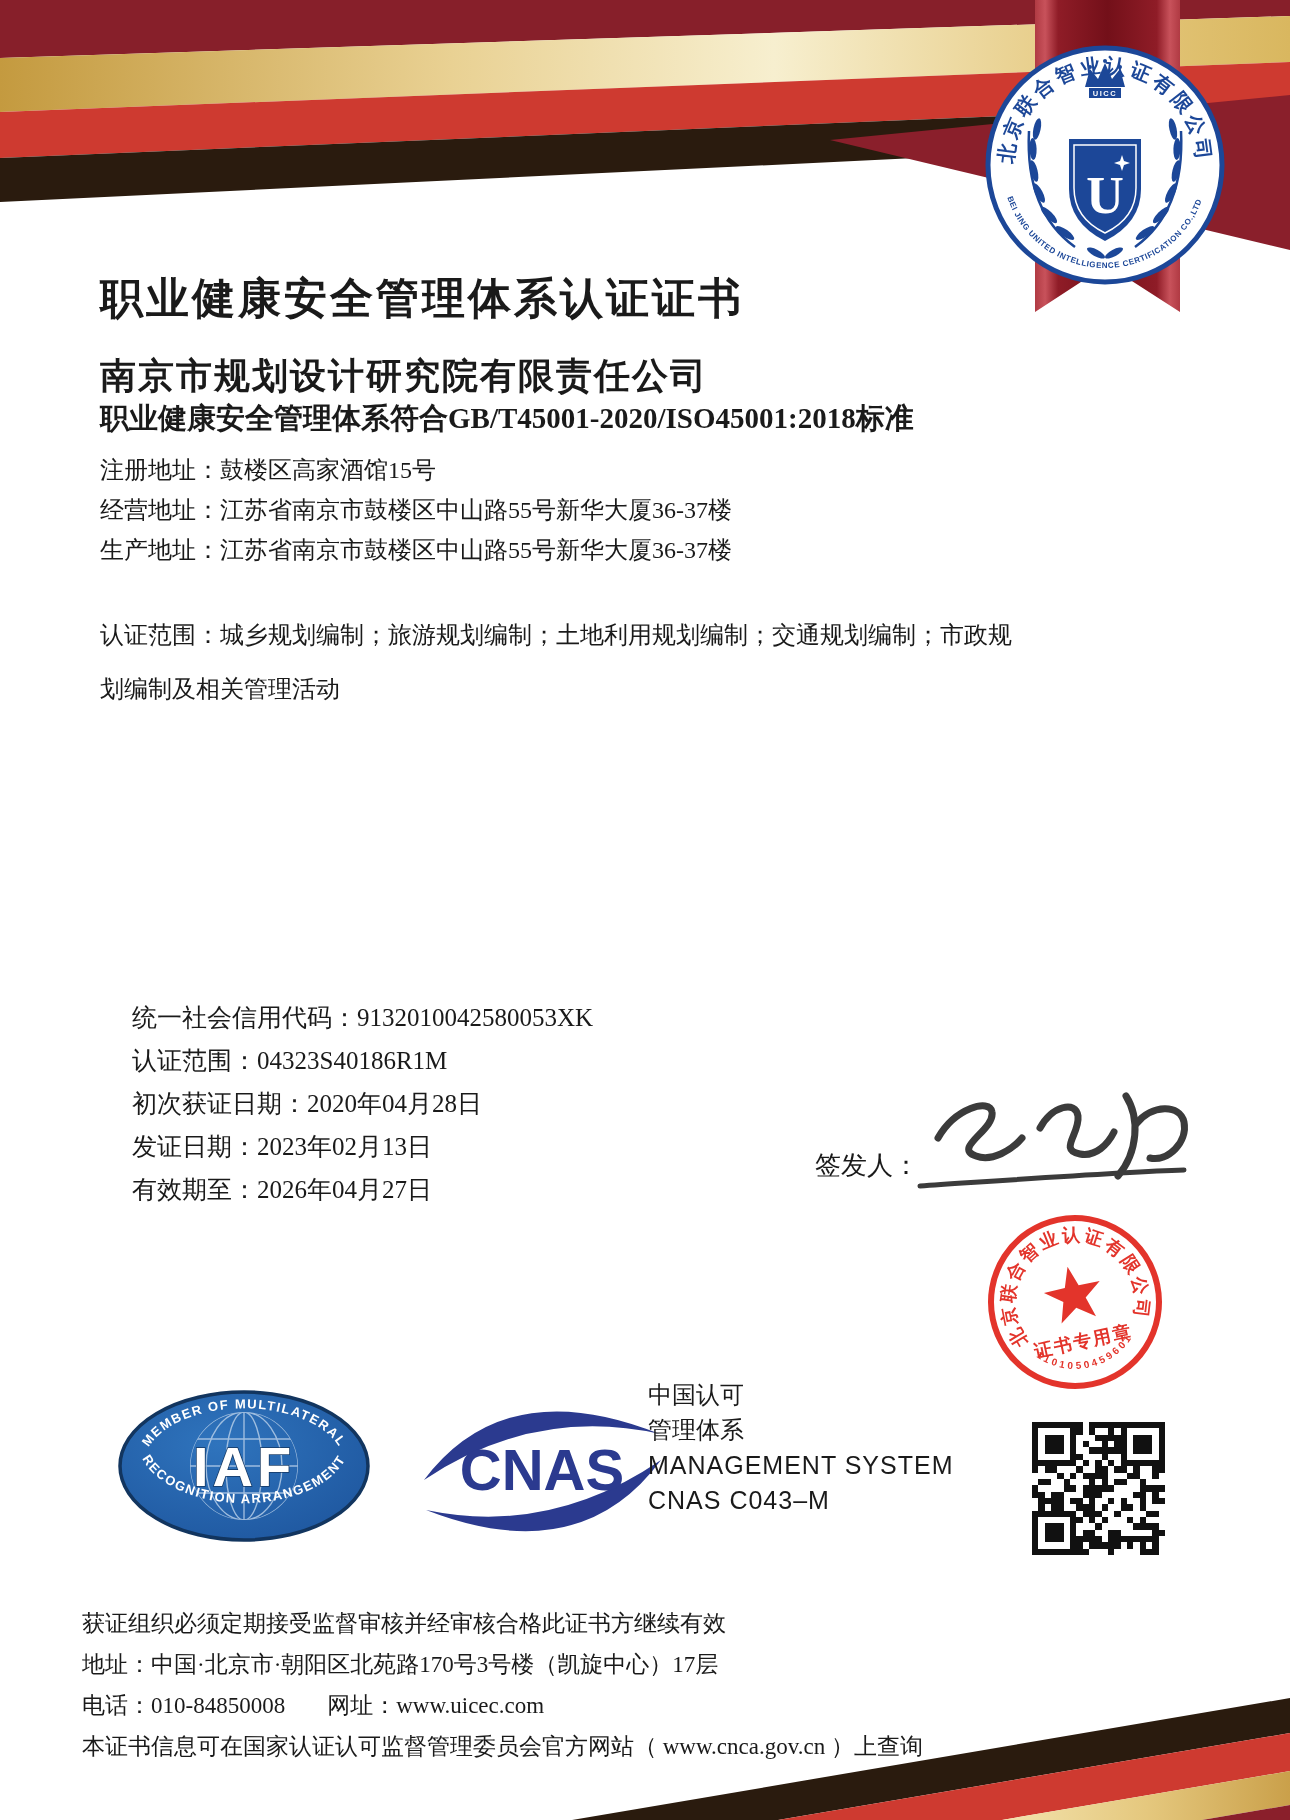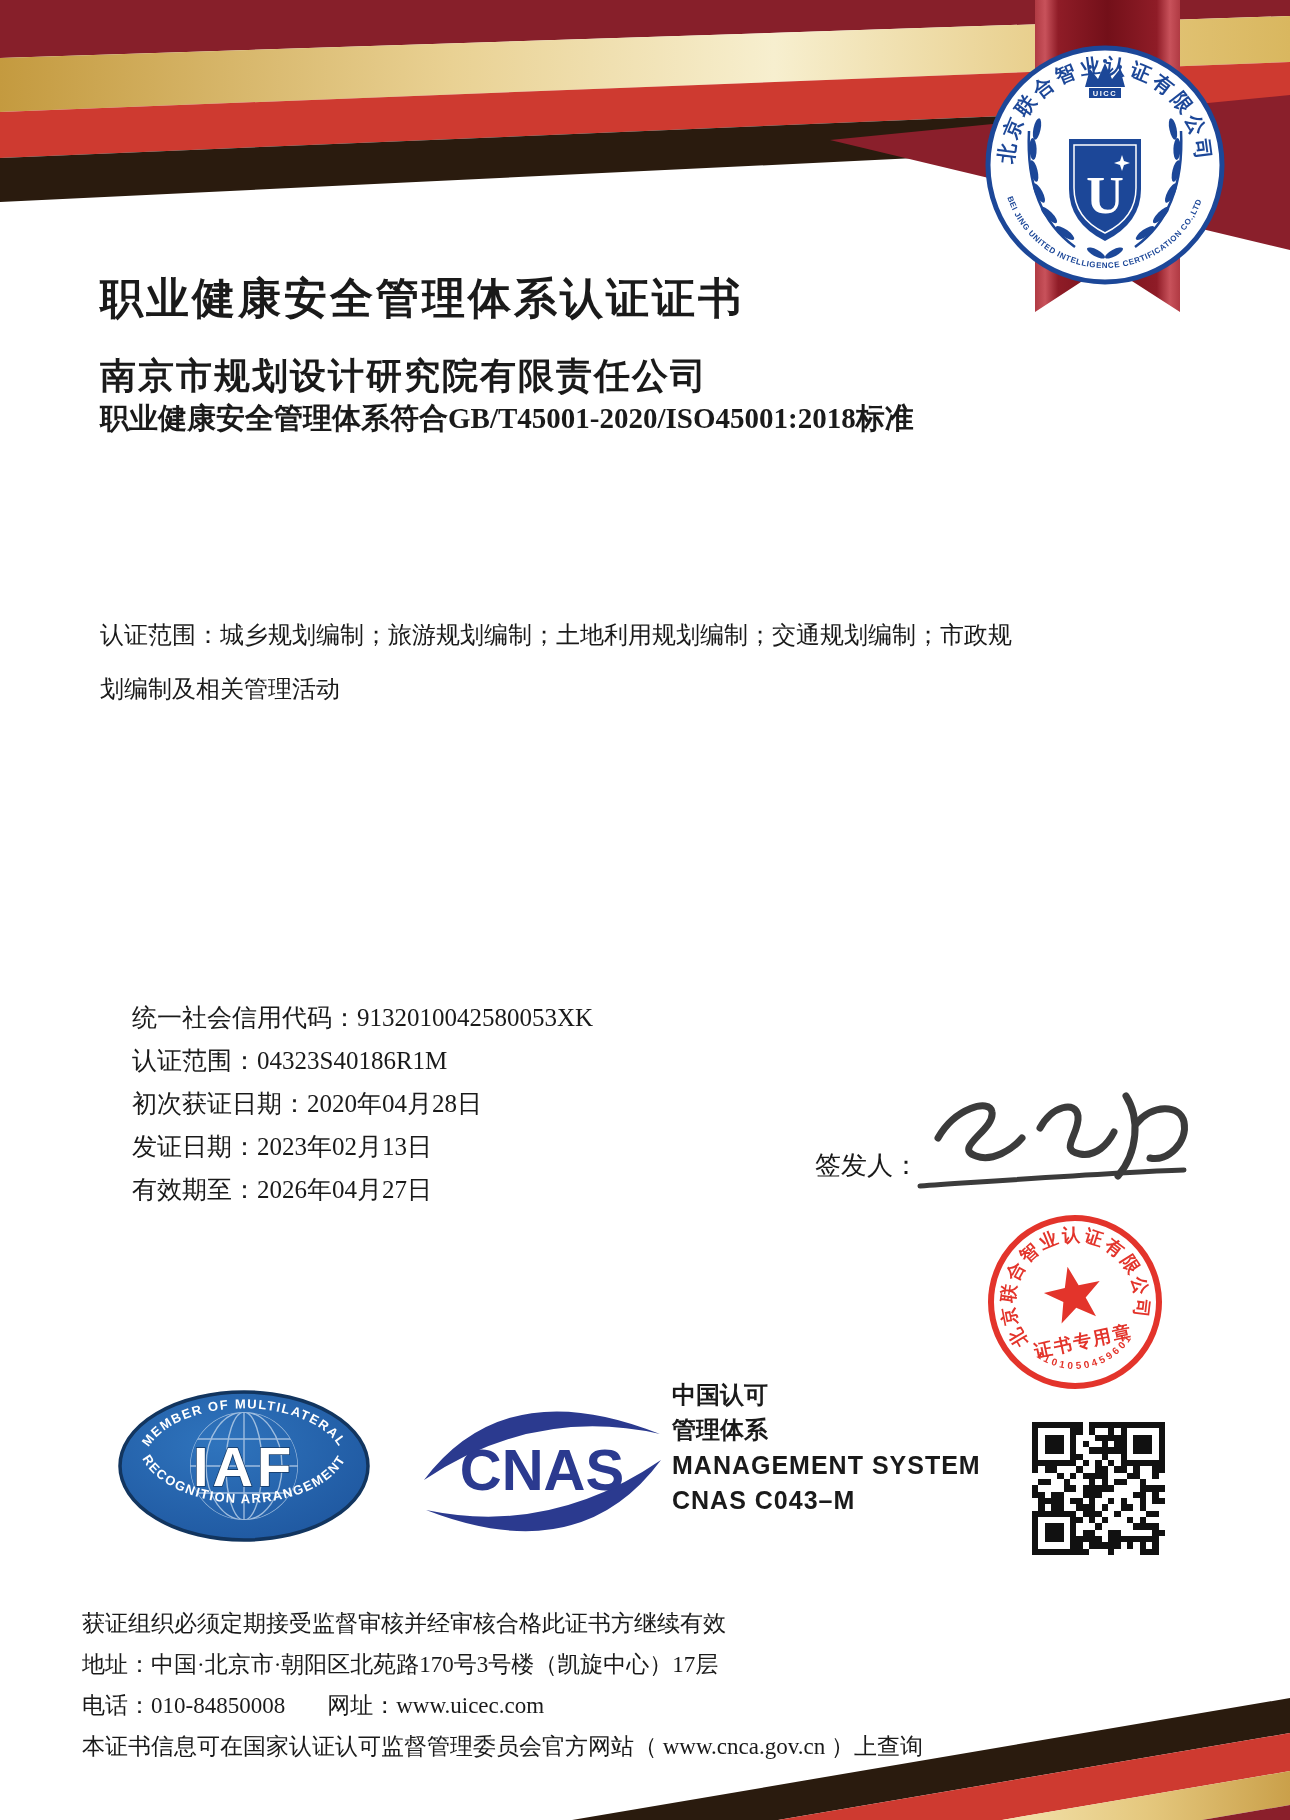--- a/index.html
+++ b/index.html
@@ -7,21 +7,21 @@
         font-family:"Liberation Serif","DejaVu Serif",serif;color:#1a1a1a;overflow:hidden;}
   .abs{position:absolute;}
   svg{display:block;}
   .title{left:100px;top:244px;font-size:43px;font-weight:bold;letter-spacing:3px;white-space:nowrap;margin-top:26px;}
   .company{left:100px;top:352px;font-size:36px;font-weight:bold;letter-spacing:2px;white-space:nowrap;text-align:center;}
   .standard{left:100px;top:399px;font-size:29px;font-weight:bold;white-space:nowrap;text-align:right;}
   .addresses{left:100px;top:450px;font-size:24px;line-height:40px;}
   .scope{left:100px;top:608px;width:935px;font-size:24px;line-height:54px;}
   .details{left:100px;top:996px;font-size:25px;line-height:43px;margin-left:32px;}
   .issuer{left:815px;top:1148px;font-size:26px;}
-  .cnas-claims{left:672px;top:1378px;font-size:24px;font-weight:bold;line-height:35px;}
+  .cnas-claims{left:648px;top:1378px;font-size:24px;font-weight:normal;line-height:35px;}
   .cnas-claims .en{font-family:"Liberation Sans",sans-serif;font-size:25px;letter-spacing:1px;}
   .footer{left:82px;top:1603px;font-size:23px;line-height:41px;}
   .footer .gap{display:inline-block;width:42px;}
   .svg-cjk{font-family:"Liberation Serif","DejaVu Serif",serif;font-weight:bold;}
   .svg-en{font-family:"Liberation Sans","DejaVu Sans",sans-serif;font-weight:bold;}
 </style>
 </head>
 <body>
 
 <div class="page">
@@ -100,20 +100,25 @@
         <text class="svg-cjk" x="0" y="30" font-size="52" fill="#ffffff" text-anchor="middle">U</text>
         <path d="M 17 -28 L 19 -22 L 25 -20 L 19 -18 L 17 -12 L 15 -18 L 9 -20 L 15 -22 Z" fill="#ffffff"></path>
       </g>
     </g>
   </svg>
 
   <div class="abs title">职业健康安全管理体系认证证书</div>
   <div class="abs company">南京市规划设计研究院有限责任公司</div>
   <div class="abs standard">职业健康安全管理体系符合GB/T45001-2020/ISO45001:2018标准</div>
 
+  <div class="abs addresses">
+    <div><span>注册地址：</span><span>鼓楼区高家酒馆15号</span></div>
+    <div><span>经营地址：</span><span>江苏省南京市鼓楼区中山路55号新华大厦36-37楼</span></div>
+    <div><span>生产地址：</span><span>江苏省南京市鼓楼区中山路55号新华大厦36-37楼</span></div>
+  </div>
 
   <div class="abs scope">认证范围：城乡规划编制；旅游规划编制；土地利用规划编制；交通规划编制；市政规划编制及相关管理活动</div>
 
   <div class="abs details">
     <div><span>统一社会信用代码：</span><span>9132010042580053XK</span></div>
     <div><span>认证范围：</span><span>04323S40186R1M</span></div>
     <div><span>初次获证日期：</span><span>2020年04月28日</span></div>
     <div><span>发证日期：</span><span>2023年02月13日</span></div>
     <div><span>有效期至：</span><span>2026年04月27日</span></div>
   </div>

